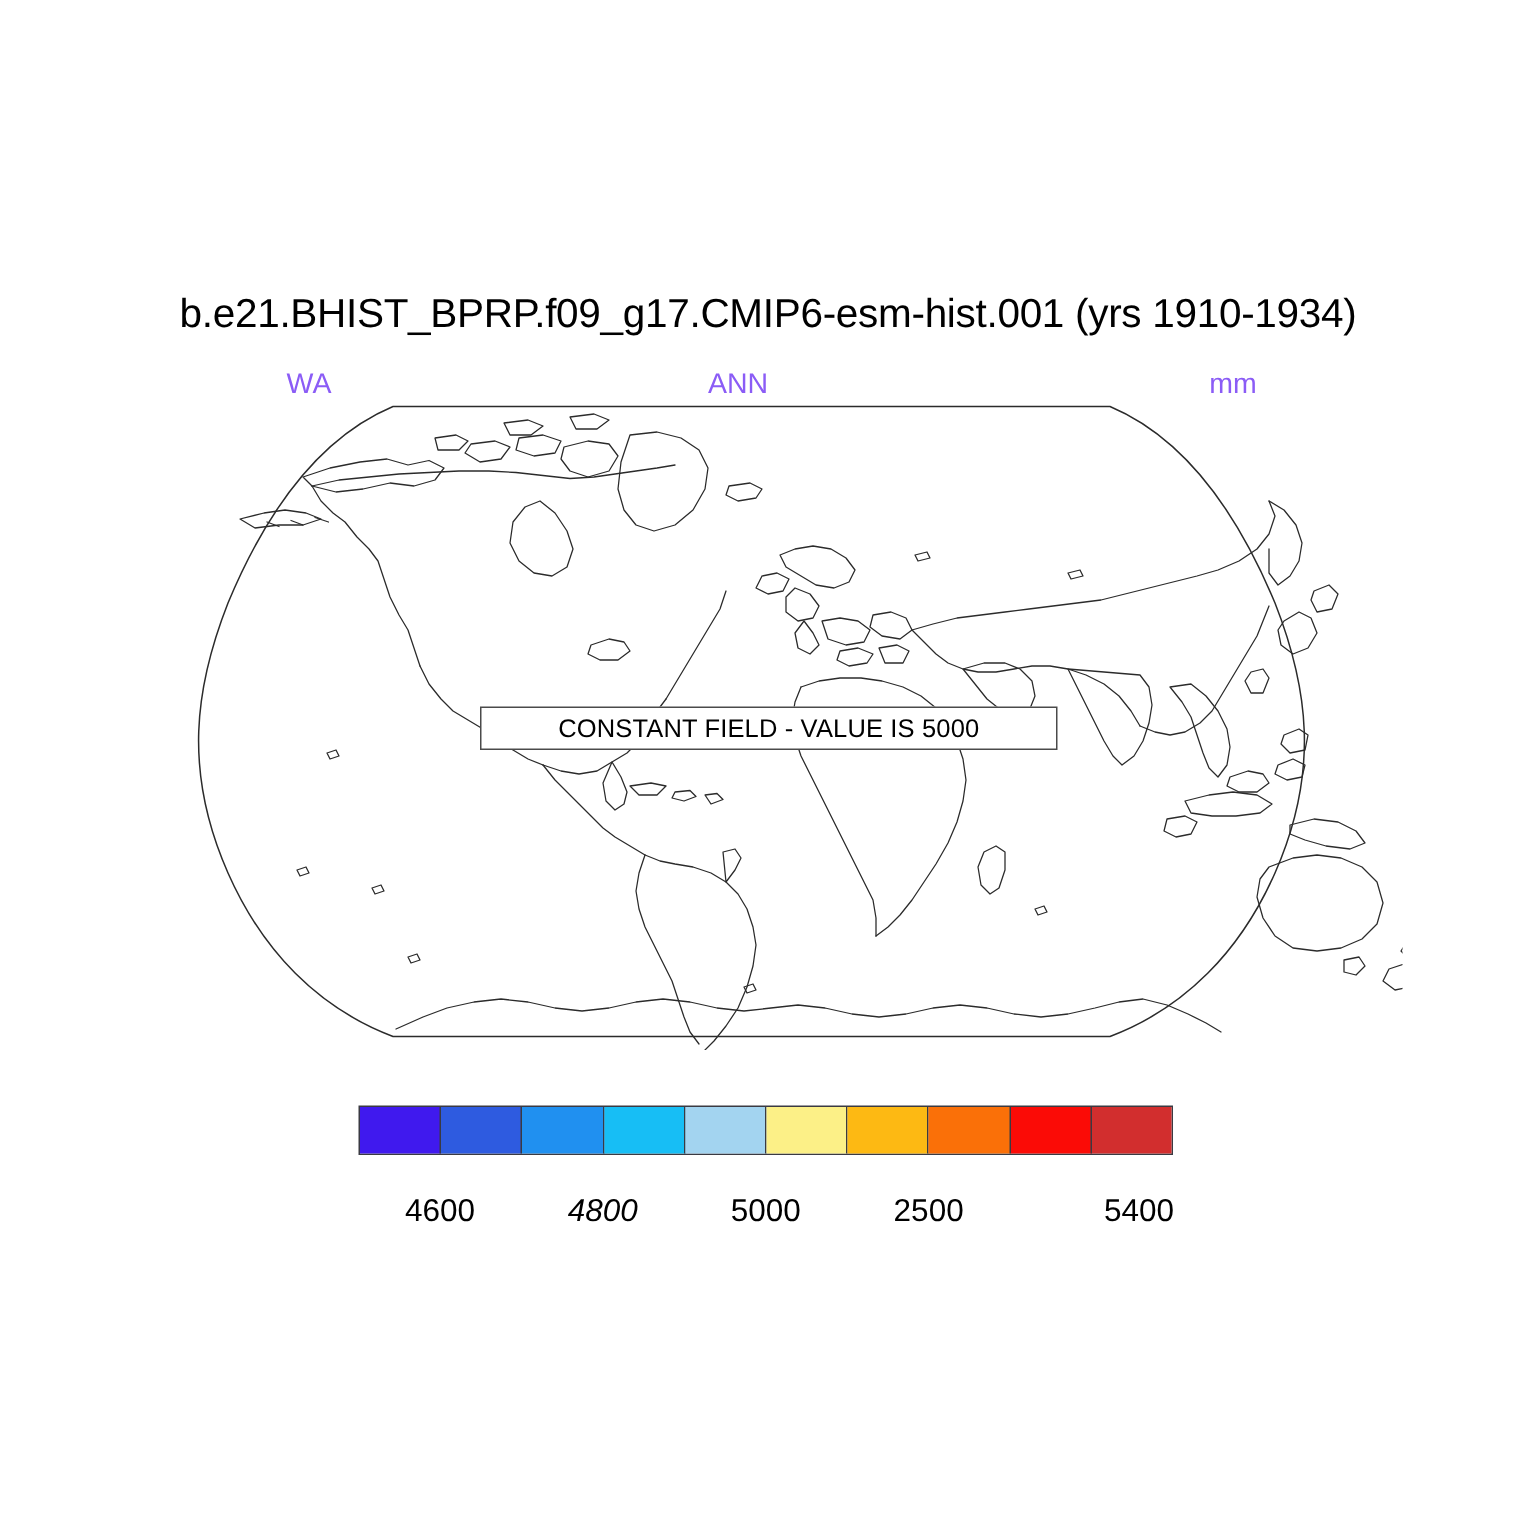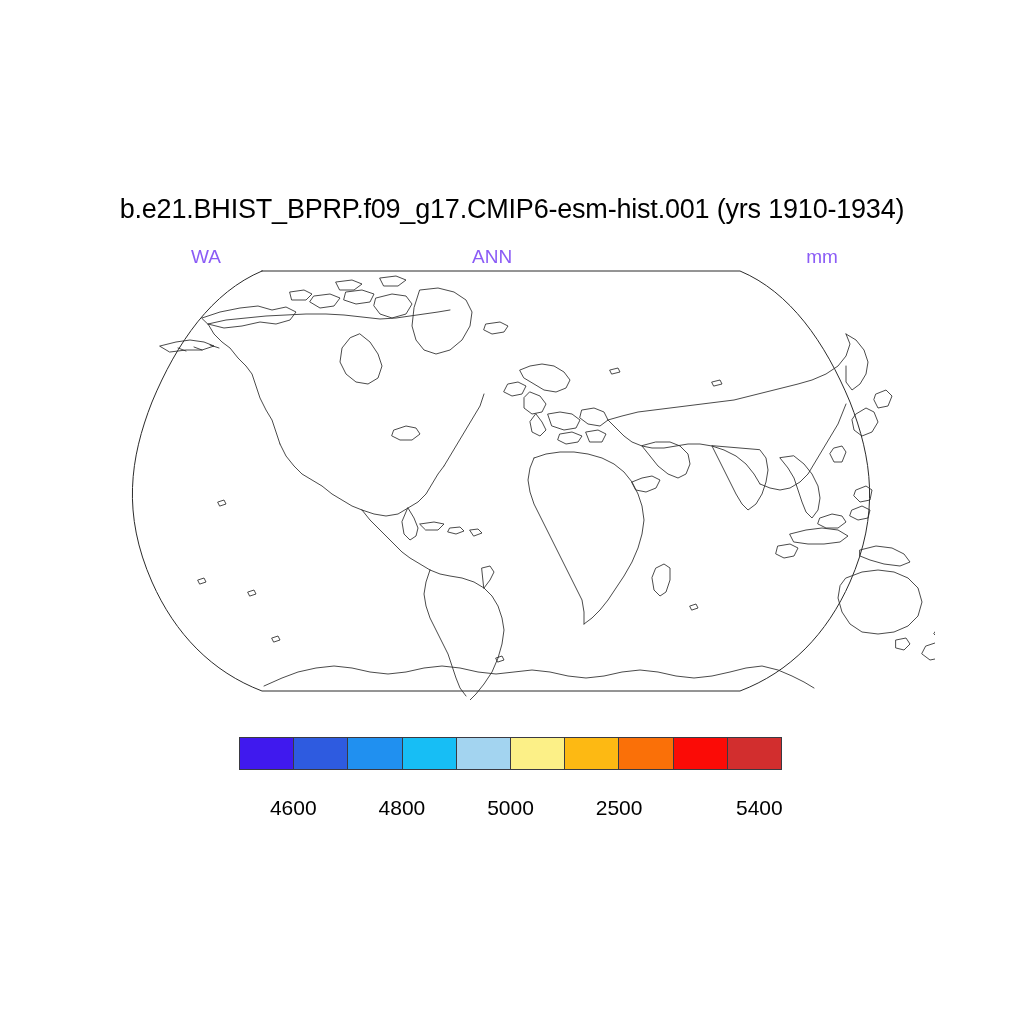--- a/index.html
+++ b/index.html
@@ -273,36 +273,39 @@
         <path d="M182,376 L188,374 L190,378 L184,380 Z"></path>
         <path d="M406,396 L412,394 L414,398 L408,400 Z"></path>
         <path d="M520,108 L528,106 L530,110 L522,112 Z"></path>
         <path d="M622,120 L630,118 L632,122 L624,124 Z"></path>
         <path d="M846,272 L852,270 L854,274 L848,276 Z"></path>
         <path d="M600,344 L606,342 L608,346 L602,348 Z"></path>
       </g>
     </svg>
   </div>
 
+  <div class="const-box">
+    <span>CONSTANT FIELD - VALUE IS 5000</span>
+  </div>
 
   <div id="colorbar-wrap">
     <div id="colorbar" style="border-color: rgb(58, 58, 66);">
         <div class="seg" style="background: rgb(64, 25, 238);"></div>
         <div class="seg" style="background: rgb(46, 91, 224);"></div>
         <div class="seg" style="background: rgb(32, 144, 240);"></div>
         <div class="seg" style="background: rgb(23, 190, 245);"></div>
         <div class="seg" style="background: rgb(163, 212, 240);"></div>
         <div class="seg" style="background: rgb(252, 240, 135);"></div>
         <div class="seg" style="background: rgb(253, 185, 19);"></div>
         <div class="seg" style="background: rgb(250, 112, 8);"></div>
         <div class="seg" style="background: rgb(251, 11, 6);"></div>
         <div class="seg" style="background: rgb(210, 46, 46);"></div>
       </div>
   </div>
   <div id="cbar-labels">
       <div class="cb-tick" style="left: 54.3px;">4600</div>
-      <div class="cb-tick" style="left: 162.9px;">4800</div>
+      <div class="cb-tick" style="left: 162.9px; font-style: italic;">4800</div>
       <div class="cb-tick" style="left: 271.5px;">5000</div>
       <div class="cb-tick" style="left: 380.1px;">2500</div>
       <div class="cb-tick" style="left: 488.7px; text-align: right;">5400</div>
     </div>
 
 </div>
 
 </body></html>

